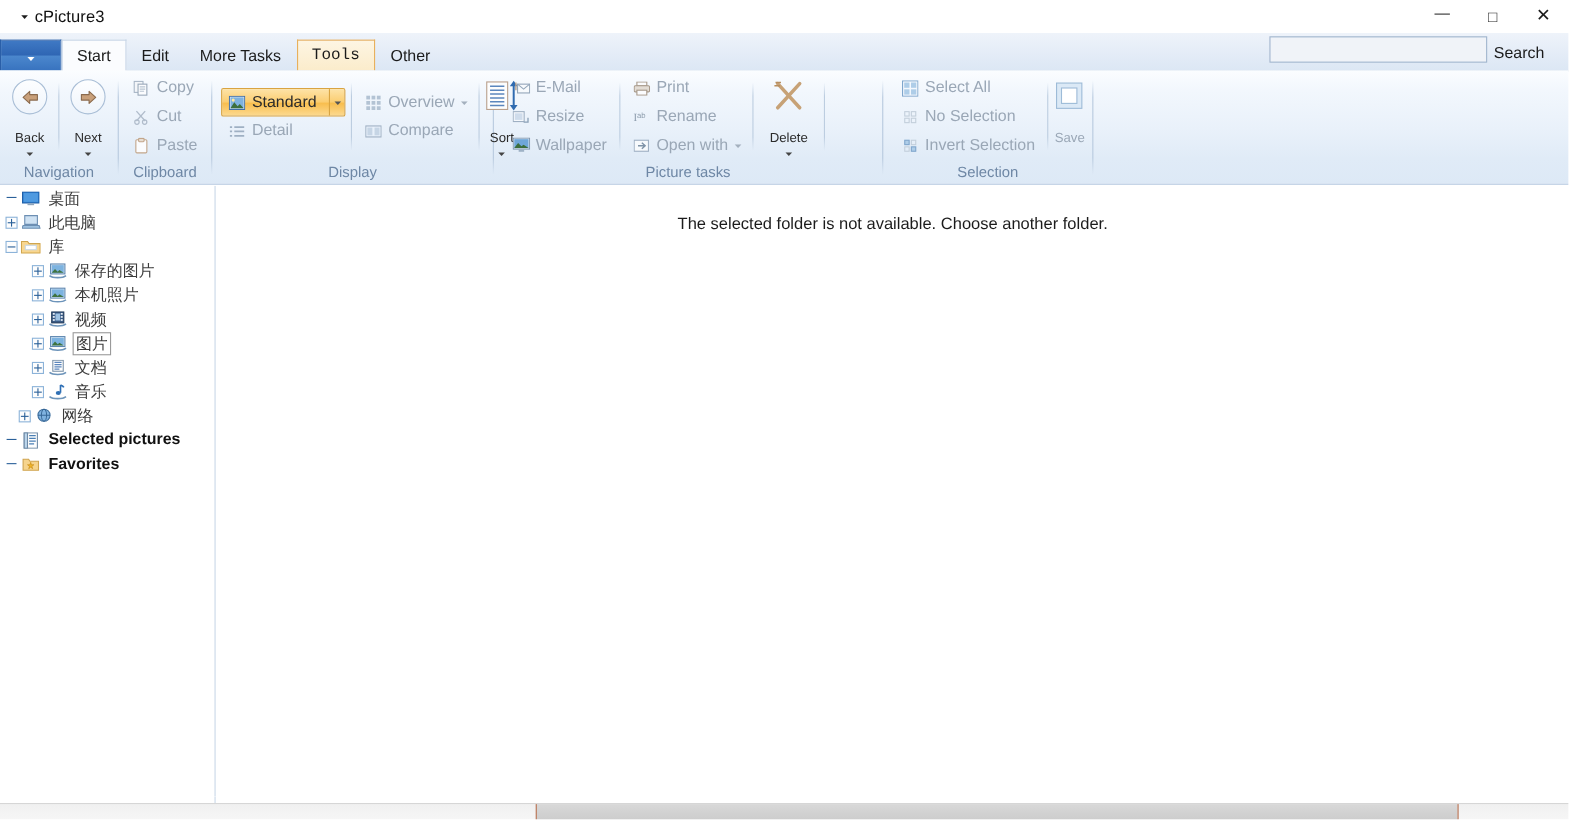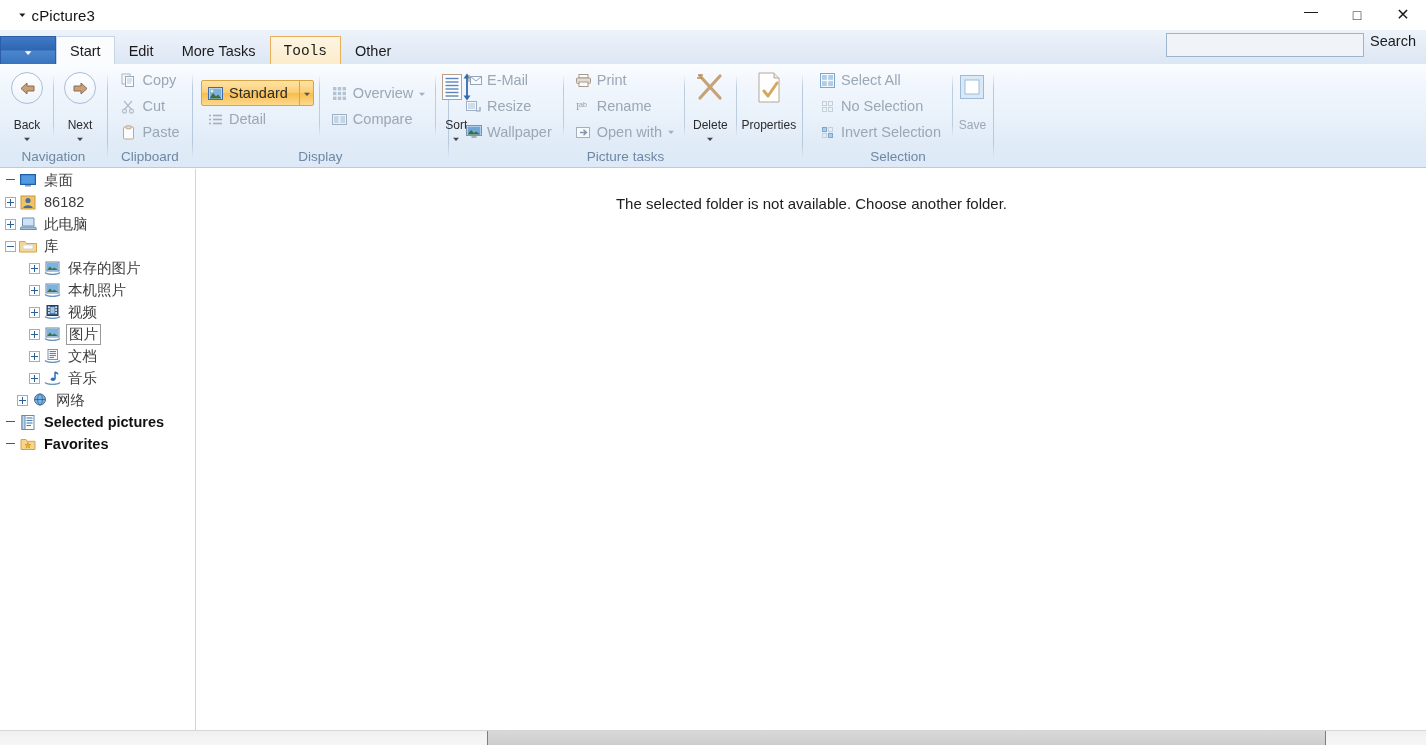--- a/index.html
+++ b/index.html
@@ -85,22 +85,22 @@
     height: 29px;
     align-items: center;
   }
   .tab.hover {
     background: linear-gradient(to bottom,#fdf5e3 0%, #fbeccb 100%);
     border: 1px solid #e8b05c;
     border-bottom: none;
     font-family: Liberation Mono, monospace;
   }
   .searchwrap {
-    position: absolute; right: 4px; top: 3px;
-    display: flex; align-items: flex-start; gap: 6px; margin-left: 36px;
+    position: absolute; right: 16px; top: 3px;
+    display: flex; align-items: flex-end; gap: 6px; margin-left: 36px;
   }
   .searchbox {
     width: 198px; height: 24px;
     background: #f0f3f8;
     border: 1px solid #9fb4cd;
     box-sizing: border-box;
     font-size: 13px; color: #333;
     padding: 0 5px;
     font-family: "Liberation Sans", sans-serif;
   }
@@ -539,30 +539,20 @@
             <svg width="34" height="32" viewBox="0 0 34 32">
               <path d="M7,4 L27,26" stroke="#c7a277" stroke-width="3.2" stroke-linecap="round" fill="none"></path>
               <path d="M27,4 L7,26" stroke="#c7a277" stroke-width="3.2" stroke-linecap="round" fill="none"></path>
               <path d="M5,3 L10,3 M4,6 L9,6" stroke="#b78e5f" stroke-width="1.4" fill="none"></path>
             </svg>
           </div>
           <div class="bl">Delete</div>
           <div class="bcaret">▾</div>
         </div>
         <div class="isep"></div>
-        <div class="bigbtn" style="width:76px">
-          <div class="bi">
-            <svg width="32" height="34" viewBox="0 0 32 34">
-              <path d="M6,2 L21,2 L26,7 L26,31 L6,31 Z" fill="#fefefe" stroke="#b5a895"></path>
-              <path d="M21,2 L21,7 L26,7" fill="#eeeae2" stroke="#b5a895"></path>
-              <path d="M11,20 L15,25 L24,12" fill="none" stroke="#d5a860" stroke-width="3" stroke-linecap="round" stroke-linejoin="round"></path>
-            </svg>
-          </div>
-          <div class="bl">Properties</div>
-        </div>
       </div>
       <div class="group-label">Picture tasks</div>
     </div>
     <div class="gsep"></div>
 
     <div class="group" style="width:190px">
       <div class="group-body" style="justify-content:flex-start">
         <div class="smallcol" style="padding-left:6px">
           <div class="smallbtn dis">
             <span class="si">
@@ -625,31 +615,20 @@
       <span class="ticon">
         <svg width="16" height="13" viewBox="0 0 16 13">
             <rect x="0.5" y="0.5" width="15" height="10" fill="#2f80d2" stroke="#1e5fa8"></rect>
             <rect x="1.5" y="1.5" width="13" height="8" fill="#4f9ae0"></rect>
             <rect x="5" y="11" width="6" height="1.6" fill="#8fa5bb"></rect>
           </svg>
       </span>
       <span class="tlabel">桌面</span>
     </div>
 
-    <div class="treerow" style="padding-left:5px">
-      <span class="expander plus"></span>
-      <span class="ticon">
-        <svg width="16" height="15" viewBox="0 0 16 15">
-            <rect x="1" y="1" width="14" height="13" fill="#f3c268" stroke="#c79a3d"></rect>
-            <circle cx="8" cy="5.5" r="2.6" fill="#4a6e94"></circle>
-            <path d="M3.2,13 C3.8,9.4 12.2,9.4 12.8,13 Z" fill="#4a6e94"></path>
-          </svg>
-      </span>
-      <span class="tlabel">86182</span>
-    </div>
 
 
     <div class="treerow" style="padding-left:5px">
       <span class="expander plus"></span>
       <span class="ticon">
         <svg width="17" height="14" viewBox="0 0 17 14">
             <path d="M2.5,1 L14,1 L14,9 L2.5,9 Z" fill="#cfe2f3" stroke="#6d8fb3"></path>
             <path d="M1,10 L15.5,10 L16.5,12.5 L0,12.5 Z" fill="#9fc2e0" stroke="#6d8fb3"></path>
           </svg>
       </span>

